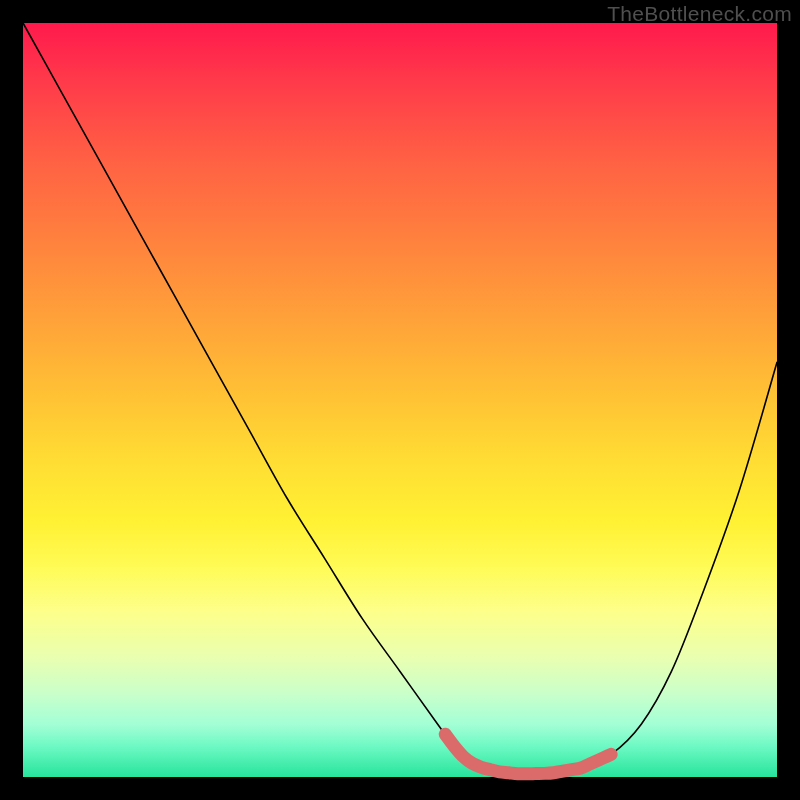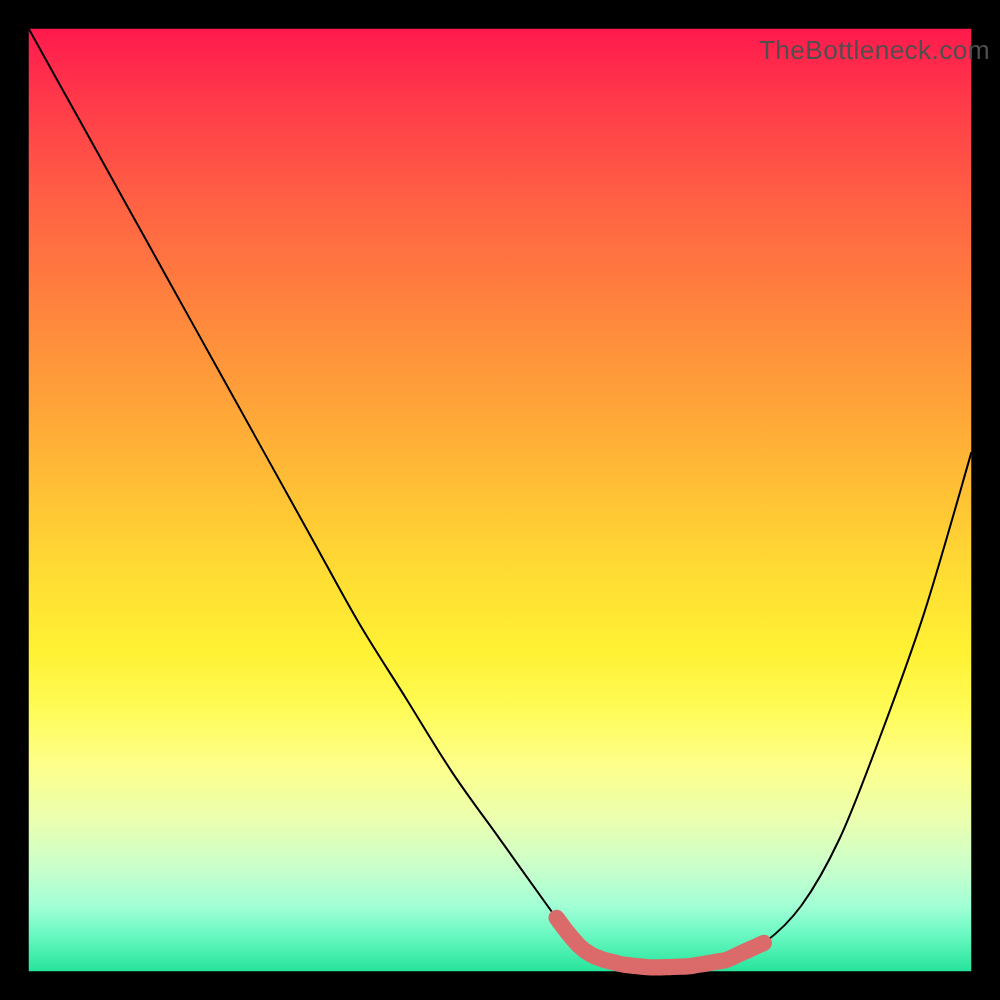--- a/index.html
+++ b/index.html
@@ -38,21 +38,20 @@
   }
   .watermark {
     position: absolute;
     top: 2px;
     right: 8px;
     color: #4f4f4f;
     font-size: 21px;
     font-weight: 500;
     letter-spacing: 0.3px;
     user-select: none;
-    margin-top: 27px;
   }
   svg.plot {
     position: absolute;
     left: 0;
     top: 0;
     width: 754px;
     height: 754px;
     overflow: visible;
   }
   .curve {

